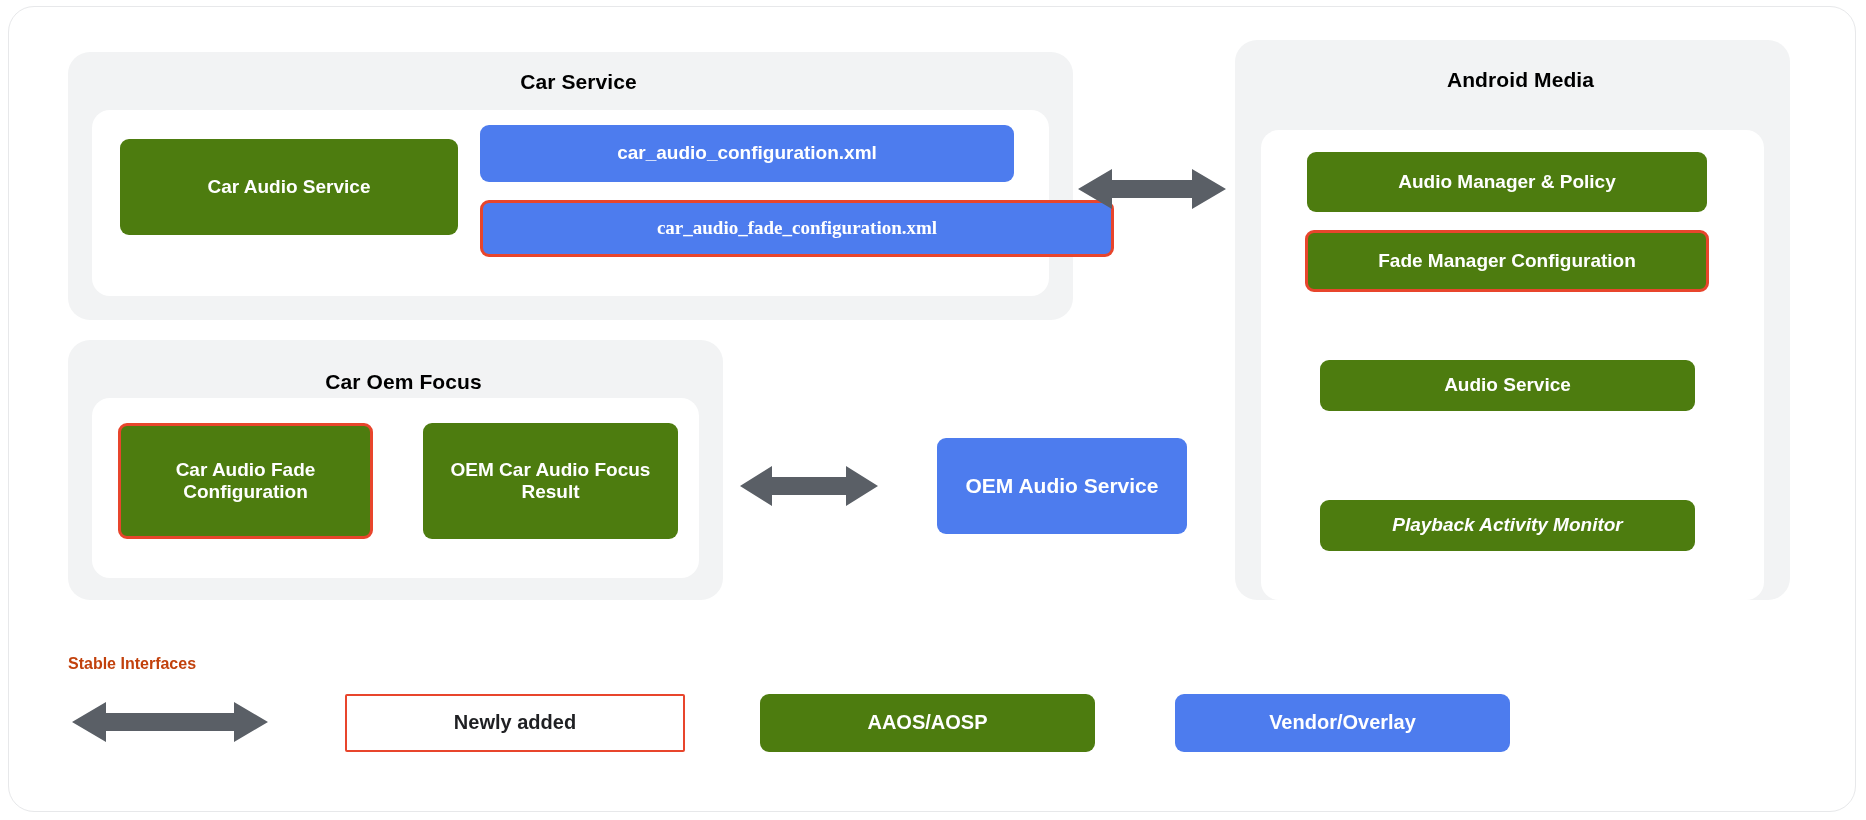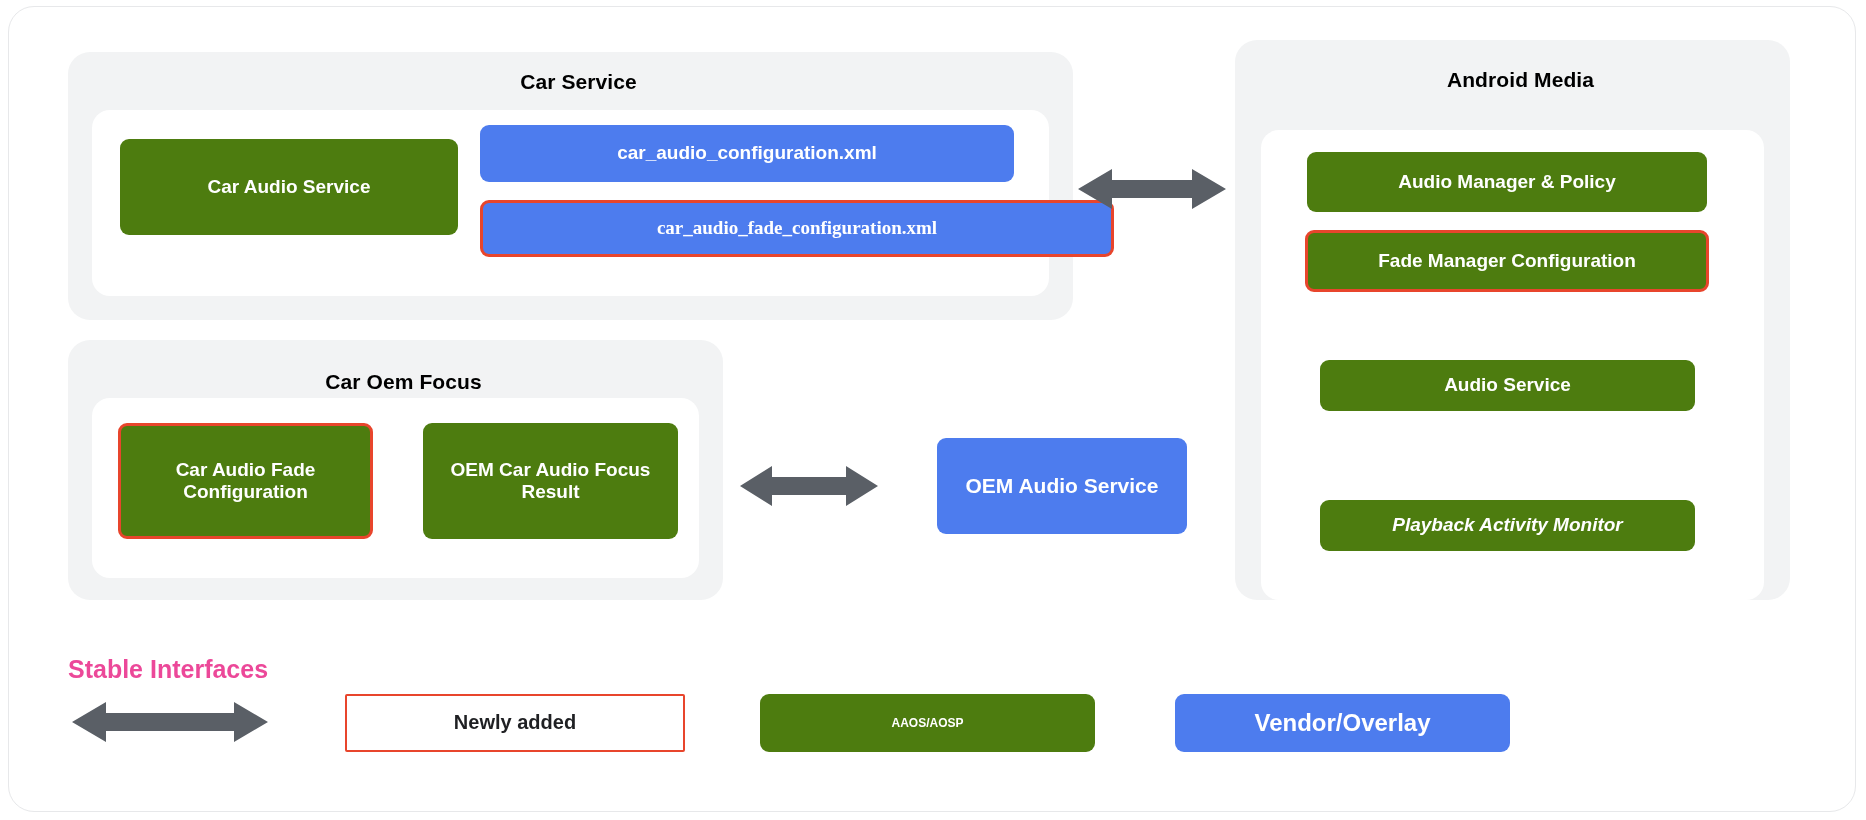--- a/index.html
+++ b/index.html
@@ -80,23 +80,23 @@
 
   
   .arrow {
     position: absolute;
   }
   .arrow svg { display: block; }
 
   
   .legend-label {
     position: absolute;
-    font-size: 25px;
+    font-size: 16px;
     font-weight: bold;
-    color: #ec4899;
+    color: #c2410c;
     white-space: nowrap;
   }
 </style>
 </head>
 <body>
 
 <div id="canvas">
 
   <div class="outer-card"></div>
 
@@ -151,17 +151,17 @@
   <div class="legend-label" style="left:68px; top:655px;">Stable Interfaces</div>
 
   <div class="arrow" style="left:72px; top:700px;">
     <svg width="196" height="44" viewBox="0 0 196 44">
       <path d="M0 22 L34 2 L34 13 L162 13 L162 2 L196 22 L162 42 L162 31 L34 31 L34 42 Z" fill="#5a5f66"></path>
     </svg>
   </div>
 
   <div class="node white" style="left:345px; top:694px; width:340px; height:58px; font-size:20px;">Newly added</div>
 
-  <div class="node green" style="left:760px; top:694px; width:335px; height:58px; font-size:12px;">AAOS/AOSP</div>
+  <div class="node green" style="left:760px; top:694px; width:335px; height:58px; font-size:20px;">AAOS/AOSP</div>
 
-  <div class="node blue" style="left:1175px; top:694px; width:335px; height:58px; font-size:24px;">Vendor/Overlay</div>
+  <div class="node blue" style="left:1175px; top:694px; width:335px; height:58px; font-size:20px;">Vendor/Overlay</div>
 
 </div>
 
 </body></html>

